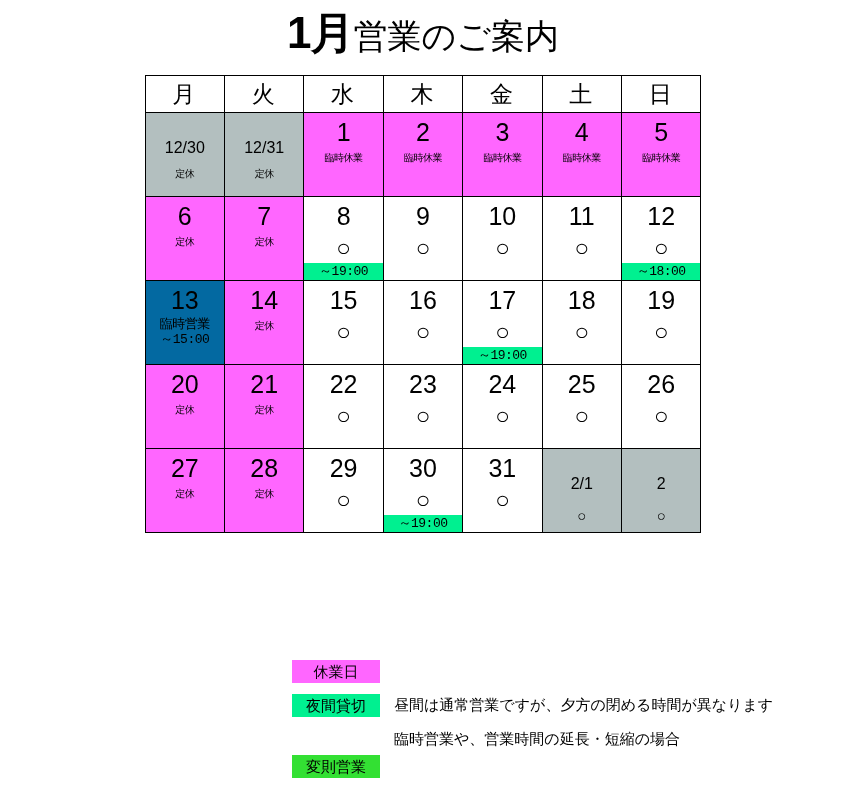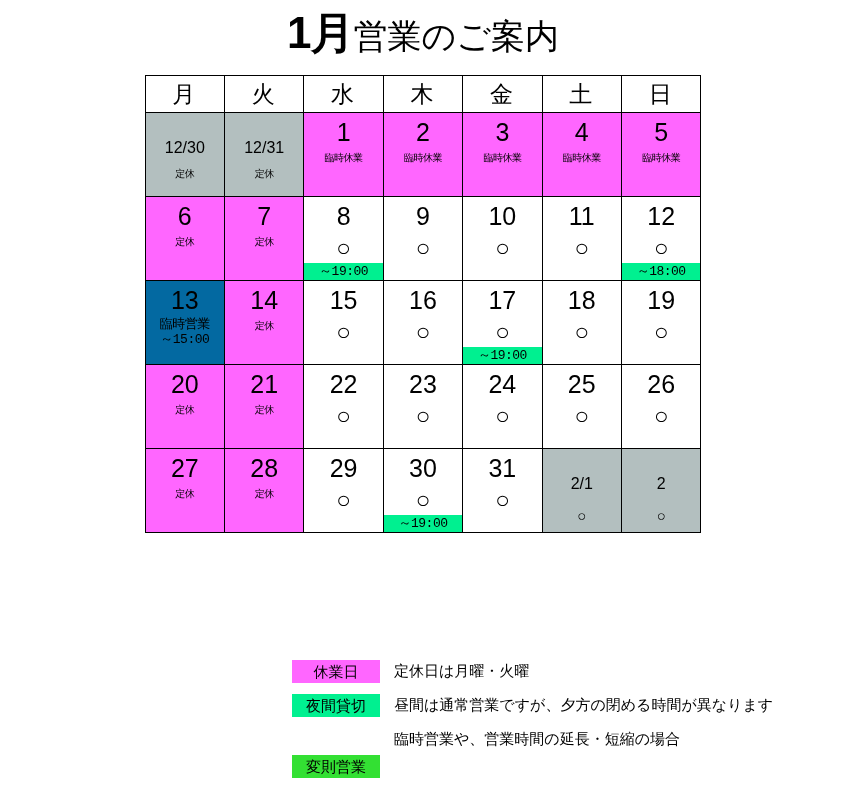--- a/index.html
+++ b/index.html
@@ -316,21 +316,20 @@
           <div class="dnum small">2</div>
           <div class="mark smallo">○</div>
         </td>
       </tr>
     </tbody>
 </table>
 
 <div id="legend">
     <div class="legrow">
       <div class="legtag" style="background: rgb(255, 102, 255);">休業日</div>
-      <div class="legtext"><span>定休日は月曜・火曜</span></div>
     </div>
     <div class="legrow">
       <div class="legtag" style="background: rgb(0, 240, 144);">夜間貸切</div>
       <div class="legtext"><span>昼間は通常営業ですが、夕方の閉める時間が異なります</span></div>
     </div>
     <div class="legrow">
       <div class="legtag" style="background: rgb(51, 224, 51); margin-top: 27px;">変則営業</div>
       <div class="legtext"><span>臨時営業や、営業時間の延長・短縮の場合</span></div>
     </div>
   </div>

